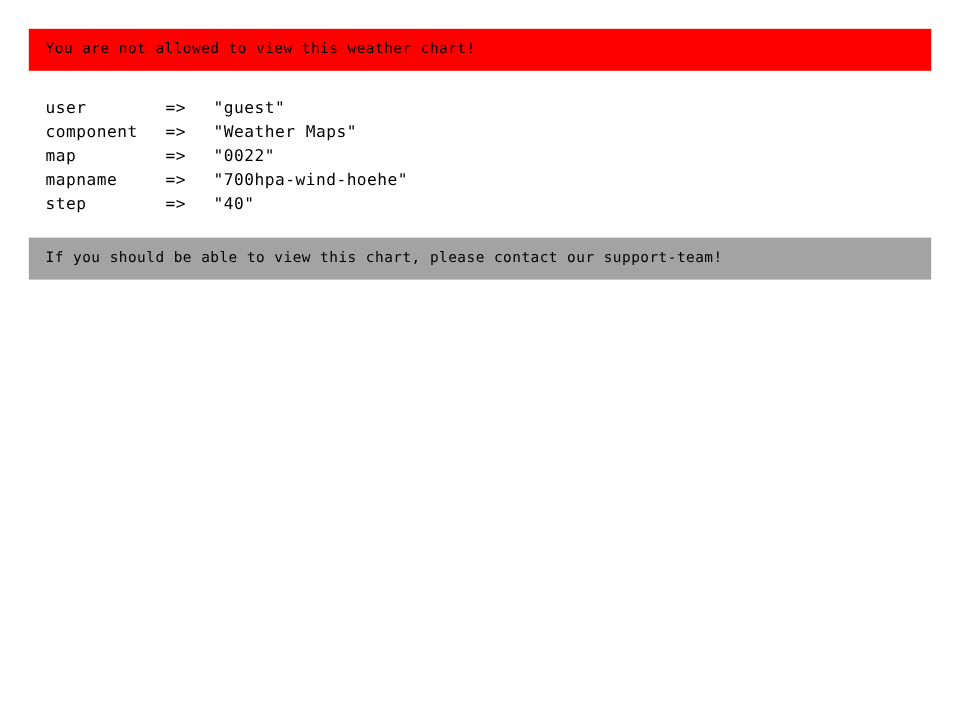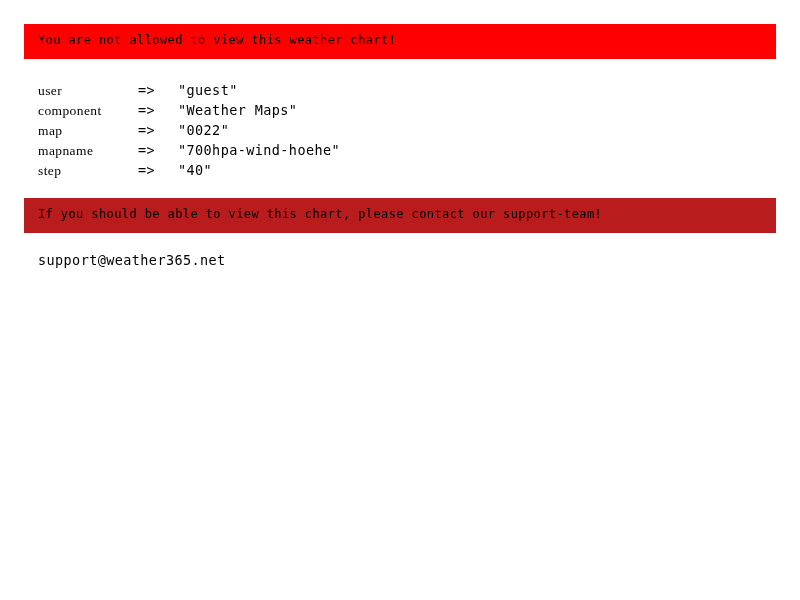--- a/index.html
+++ b/index.html
@@ -33,42 +33,41 @@
     line-height: 21px;
     letter-spacing: 0.4px;
     white-space: nowrap;
   }
   .banner-error {
     top: 24px;
     background: #ff0000;
   }
   .banner-ok {
     top: 198px;
-    background: #b91c1c;
+    background: #a3a3a3;
   }
   .banner-line {
     display: block;
   }
   .params {
     position: absolute;
     left: 38px;
     top: 80px;
     font-size: 13.5px;
     line-height: 20px;
     letter-spacing: 0.4px;
   }
   .param-row {
     display: block;
     height: 20px;
     white-space: pre;
   }
   .param-key {
     display: inline-block;
     width: 100px;
-    font-family: Liberation Serif, serif;
   }
   .param-arrow {
     display: inline-block;
     width: 40px;
   }
   .param-value {
     display: inline-block;
   }
   .footer {
     position: absolute;
@@ -102,16 +101,15 @@
     <span class="param-row"><span class="param-key">map</span><span class="param-arrow">=&gt;</span><span class="param-value">"0022"</span></span>
     <span class="param-row"><span class="param-key">mapname</span><span class="param-arrow">=&gt;</span><span class="param-value">"700hpa-wind-hoehe"</span></span>
     <span class="param-row"><span class="param-key">step</span><span class="param-arrow">=&gt;</span><span class="param-value">"40"</span></span>
   </div>
 
   <div class="banner banner-ok">
     <span class="banner-line">If you should be able to view this chart, please contact our support-team!</span>
   </div>
 
   <div class="footer">
-    <span class="footer-left">support@weather365.net</span>
   </div>
 
 </div>
 
 </body></html>

